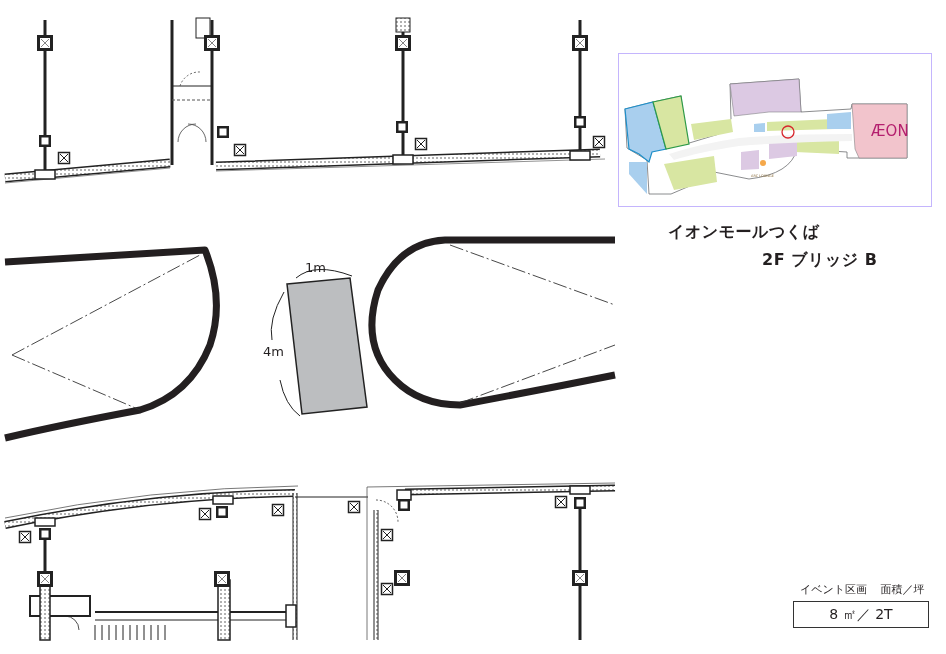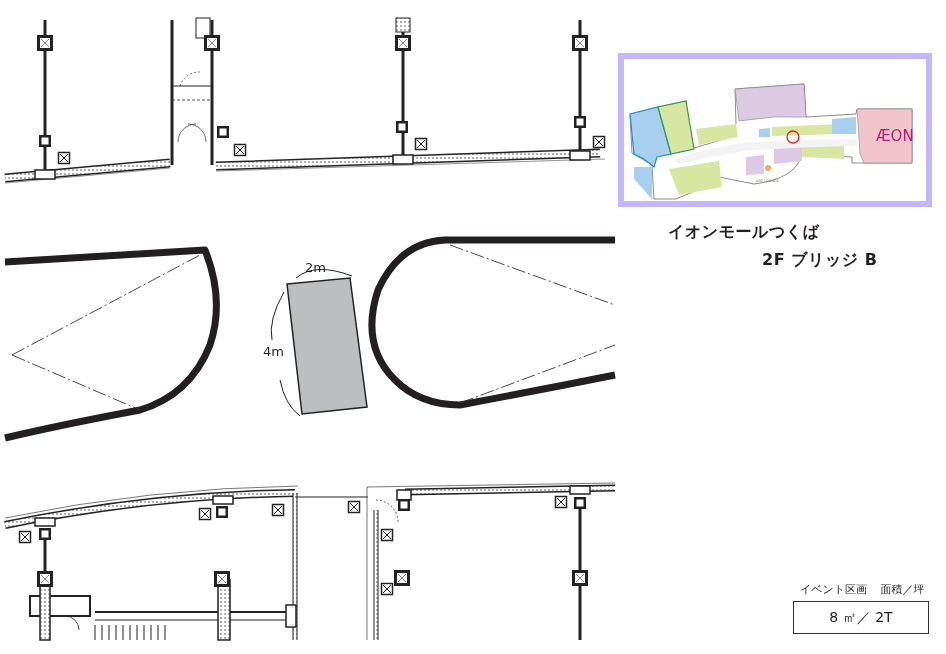--- a/index.html
+++ b/index.html
@@ -1,23 +1,23 @@
 <!DOCTYPE html>
 <html><head>
 <meta charset="utf-8">
 <style>
   html, body { margin:0; padding:0; background:#ffffff; }
   body { width:946px; height:654px; position:relative; overflow:hidden; font-family:"DejaVu Sans", sans-serif; color:#231f20; }
   #plan { position:absolute; left:0; top:0; width:946px; height:654px; }
-  .minimap { position:absolute; left:618px; top:53px; width:314px; height:154px; border:6px solid #c4b5fd; background:#fff; box-sizing:border-box; }
+  .minimap { position:absolute; left:618px; top:53px; width:314px; height:154px; border:1px solid #c4b5fd; background:#fff; box-sizing:border-box; }
   .minimap svg { position:absolute; left:0; top:0; }
   .title { position:absolute; left:668px; top:222px; font-size:16px; font-weight:bold; letter-spacing:0.5px; white-space:nowrap; }
   .subtitle { position:absolute; left:762px; top:250px; font-size:16px; font-weight:bold; letter-spacing:0.5px; white-space:nowrap; }
   .area-caption { position:absolute; left:800px; top:582px; font-size:11px; white-space:nowrap; word-spacing:10px; }
-  .area-box { position:absolute; left:793px; top:601px; width:136px; height:33px; border:1px solid #333; box-sizing:border-box; display:flex; align-items:center; justify-content:center; font-size:14px; }
+  .area-box { position:absolute; left:793px; top:601px; width:136px; height:27px; border:1px solid #333; box-sizing:border-box; display:flex; align-items:center; justify-content:center; font-size:14px; }
   .dim { position:absolute; font-size:13px; white-space:nowrap; }
 </style>
 </head>
 <body>
 
 <svg id="plan" width="946" height="654" viewBox="0 0 946 654">
   <defs>
     <pattern id="hatch" width="4" height="4" patternUnits="userSpaceOnUse">
       <rect width="4" height="4" fill="#fff"></rect>
       <rect x="0" y="1.5" width="2" height="1" fill="#666"></rect>
@@ -142,21 +142,21 @@
     <use href="#colsm" x="404" y="505"></use>
     <use href="#vent" x="387" y="535"></use>
     <use href="#col" x="402" y="578"></use>
     <use href="#vent" x="387" y="589"></use>
     <use href="#vent" x="561" y="502"></use>
     <use href="#colsm" x="580" y="503"></use>
     <use href="#col" x="580" y="578"></use>
   </g>
 </svg>
 
-<div class="dim" style="left:305px; top:260px;">2m</div>
+<div class="dim" style="left:305px; top:260px;">1m</div>
 <div class="dim" style="left:263px; top:344px;text-align:center;">4m</div>
 
 <div class="minimap">
   <svg width="312" height="152" viewBox="0 0 312 152">
 
     <path d="M6 55 L34 48 L62 42 L67 90 L100 80 L112 65 L111 30 L180 25 L182 58 L232 55 L233 50 L288 50 L288 104 L228 104 L228 98 L178 95 Q172 120 130 125 L95 118 L80 106 L80 128 L52 140 L30 140 L28 106 L8 94 Z" fill="#fff" stroke="#6d6e71" stroke-width="0.8"></path>
 
     <path d="M6 55 L34 48 L47 95 L33 98 L30 108 L20 100 L10 95 Z" fill="#a9cfee" stroke="#1f8fc9" stroke-width="1.2"></path>
     <path d="M10 108 L28 108 L28 140 L10 120 Z" fill="#a9cfee"></path>
 

